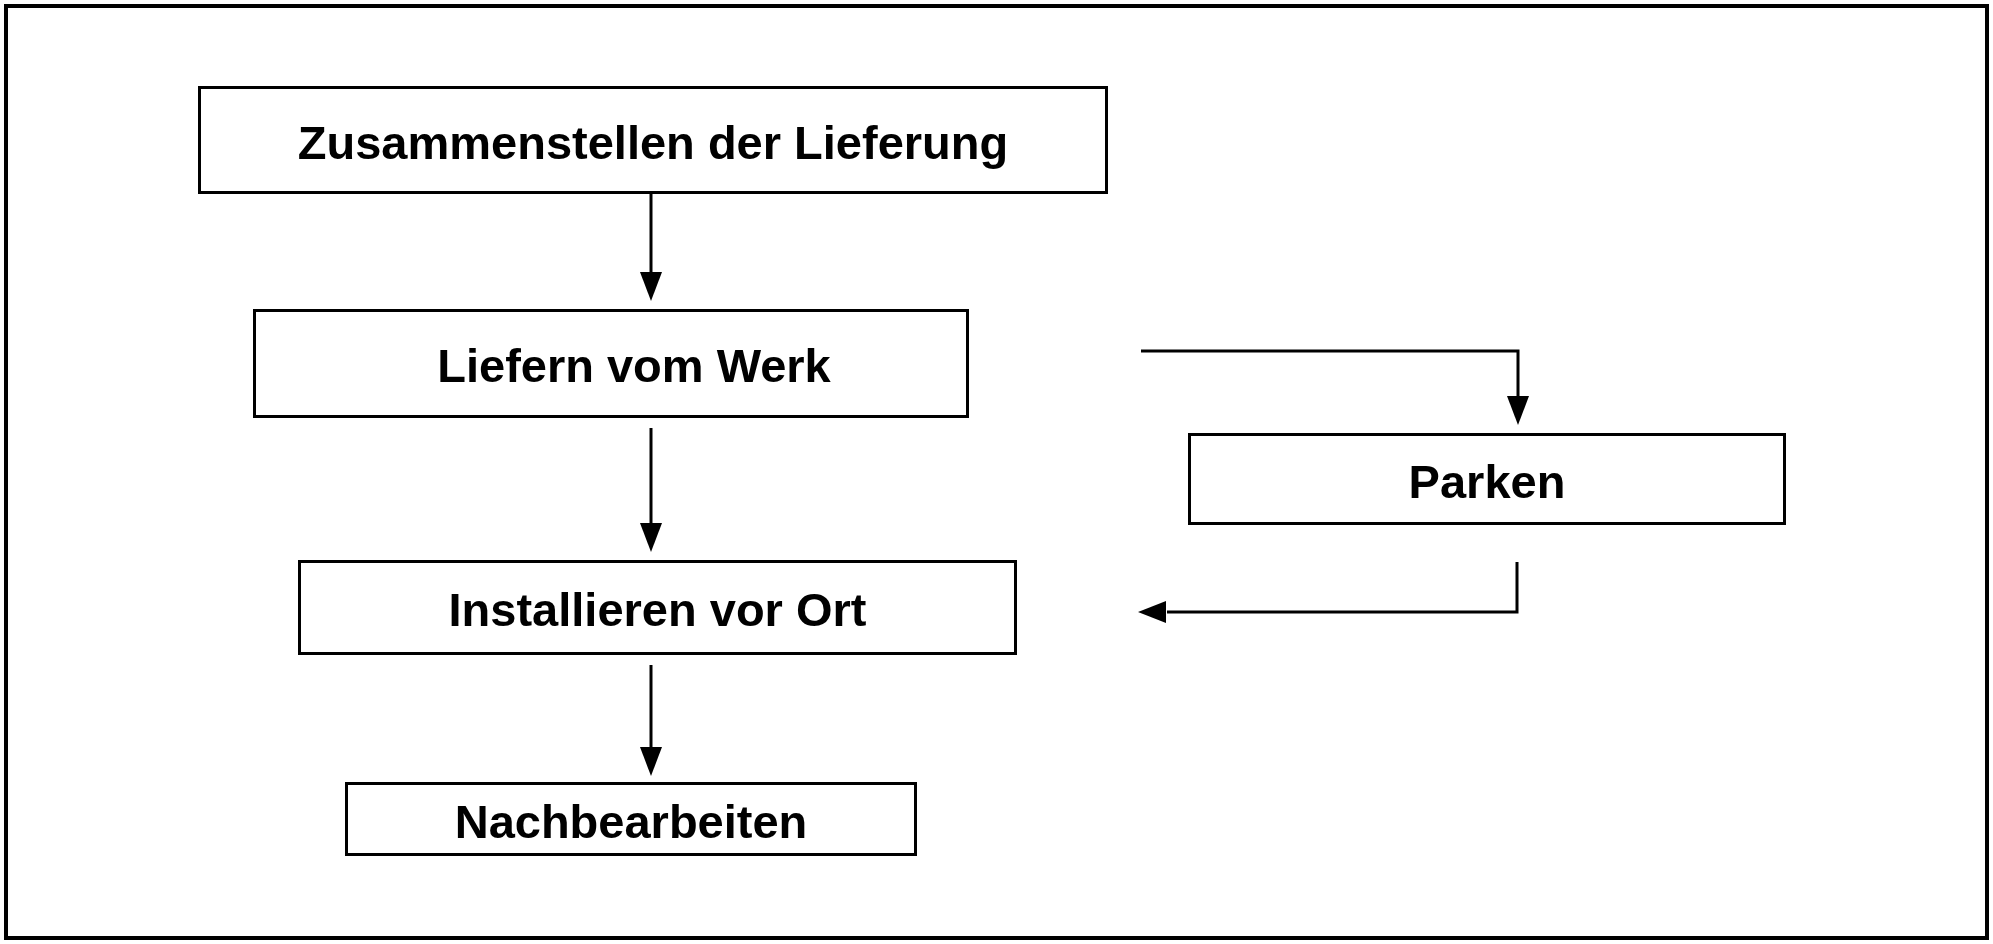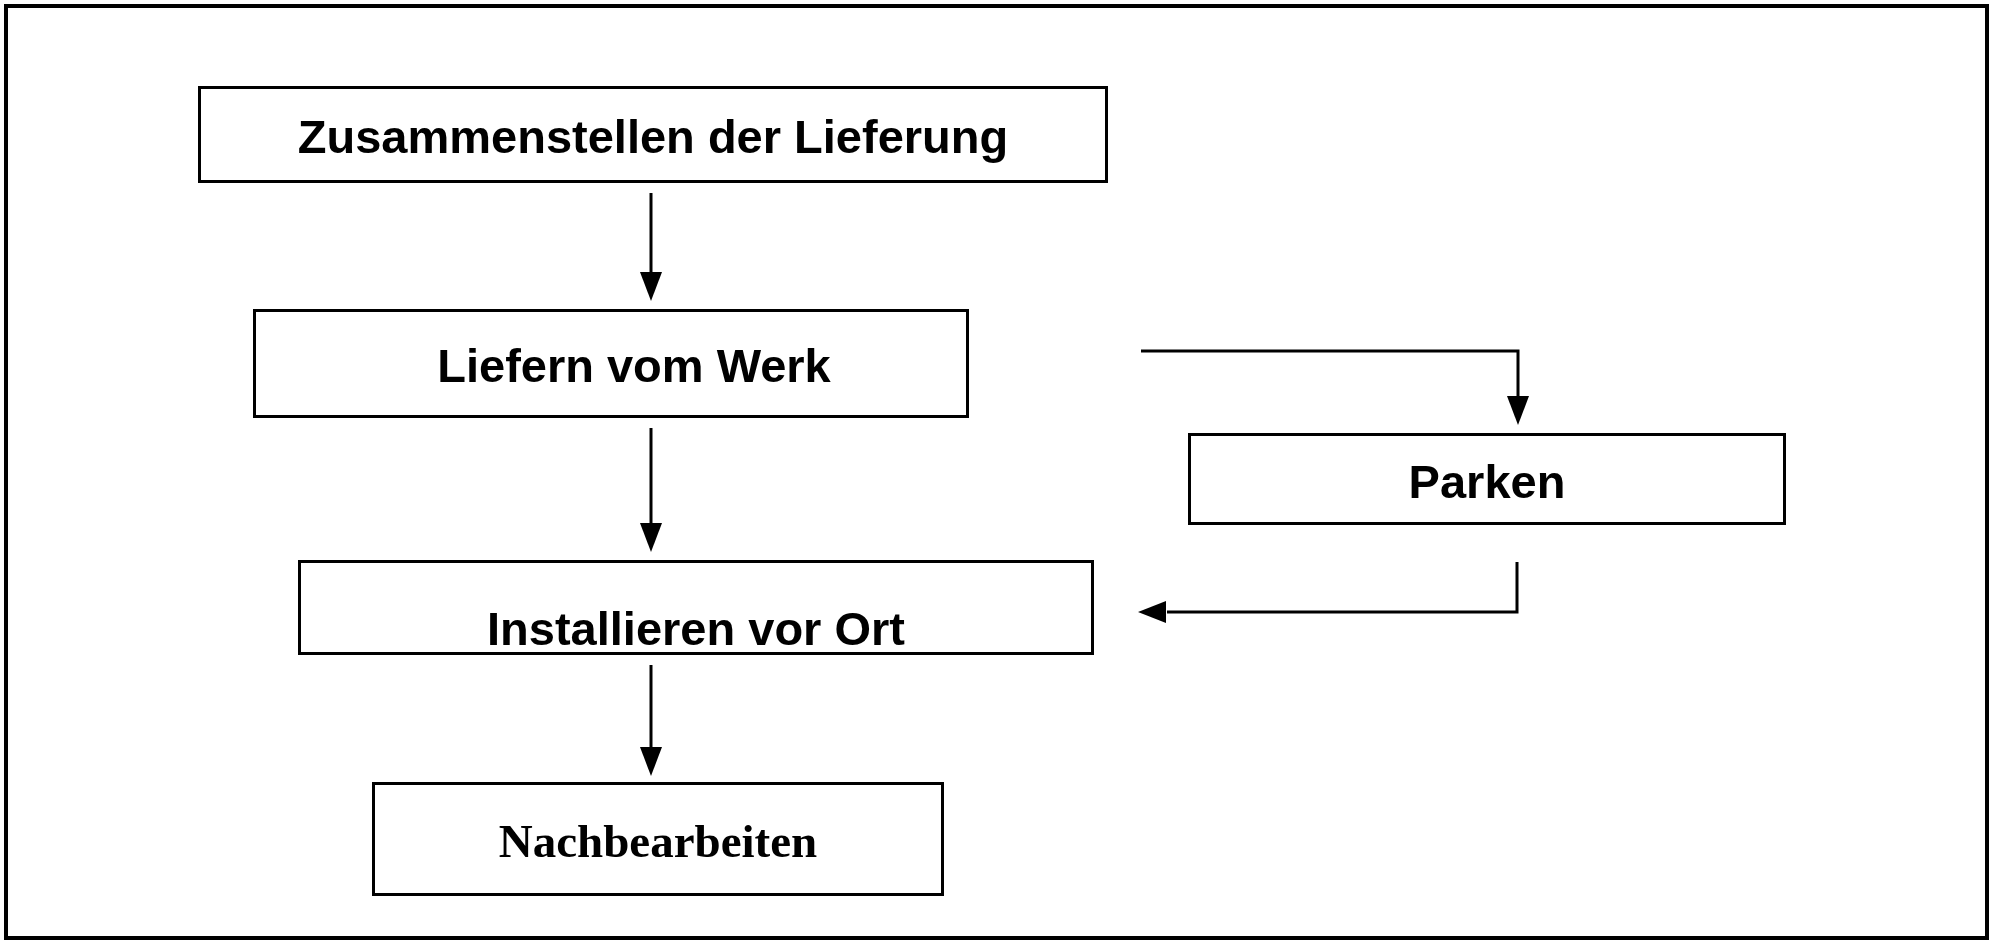--- a/index.html
+++ b/index.html
@@ -48,24 +48,24 @@
   }
   .node span {
     font-size: 47px;
     font-weight: bold;
     color: #000000;
     letter-spacing: 0px;
     line-height: 1;
     padding-top: 4px;
     white-space: nowrap;
   }
-  .node-1 { left: 198px;  top: 86px;  width: 910px; height: 97px;  }
+  .node-1 { left: 198px;  top: 86px;  width: 910px; height: 108px;  }
   .node-2 { left: 253px;  top: 309px; width: 716px; height: 109px; padding-left: 46px; }
-  .node-3 { left: 298px;  top: 560px; width: 796px; height: 95px; align-items: flex-end;  }
-  .node-4 { left: 372px;  top: 782px; width: 572px; height: 114px; font-family: Liberation Serif, serif;  }
+  .node-3 { left: 298px;  top: 560px; width: 719px; height: 95px;  }
+  .node-4 { left: 345px;  top: 782px; width: 572px; height: 74px;  }
   .node-5 { left: 1188px; top: 433px; width: 598px; height: 92px; }
   .edge-line {
     fill: none;
     stroke: var(--line-color);
     stroke-width: 3;
   }
   .edge-head {
     fill: var(--line-color);
     stroke: none;
   }

